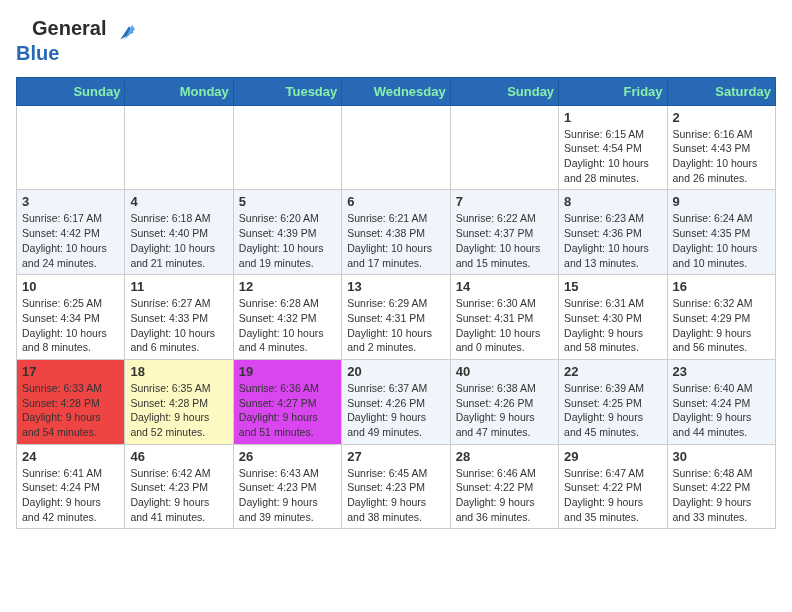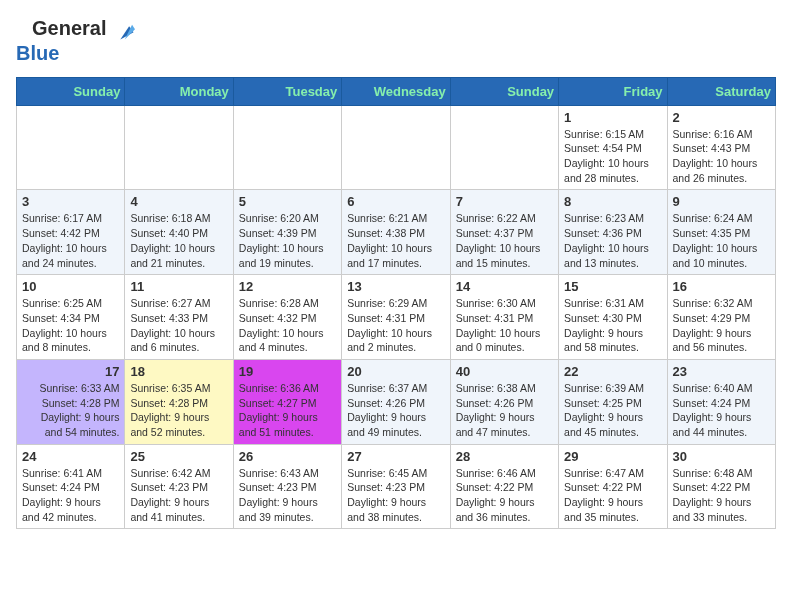--- a/index.html
+++ b/index.html
@@ -211,21 +211,21 @@
 Daylight: 9 hours and 58 minutes.</div>
         </td>
         <td>
           <span class="day-number">16</span>
           <div class="day-info">Sunrise: 6:32 AM
 Sunset: 4:29 PM
 Daylight: 9 hours and 56 minutes.</div>
         </td>
       </tr>
       <tr>
-        <td style="background: #c4b5fd; text-align: right;">
+        <td style="background: #ef4444;">
           <span class="day-number">17</span>
           <div class="day-info">Sunrise: 6:33 AM
 Sunset: 4:28 PM
 Daylight: 9 hours and 54 minutes.</div>
         </td>
         <td style="background: #fef9c3;">
           <span class="day-number">18</span>
           <div class="day-info">Sunrise: 6:35 AM
 Sunset: 4:28 PM
 Daylight: 9 hours and 52 minutes.</div>
@@ -262,21 +262,21 @@
         </td>
       </tr>
       <tr>
         <td>
           <span class="day-number">24</span>
           <div class="day-info">Sunrise: 6:41 AM
 Sunset: 4:24 PM
 Daylight: 9 hours and 42 minutes.</div>
         </td>
         <td>
-          <span class="day-number">25</span>
+          <span class="day-number">46</span>
           <div class="day-info">Sunrise: 6:42 AM
 Sunset: 4:23 PM
 Daylight: 9 hours and 41 minutes.</div>
         </td>
         <td>
           <span class="day-number">26</span>
           <div class="day-info">Sunrise: 6:43 AM
 Sunset: 4:23 PM
 Daylight: 9 hours and 39 minutes.</div>
         </td>

